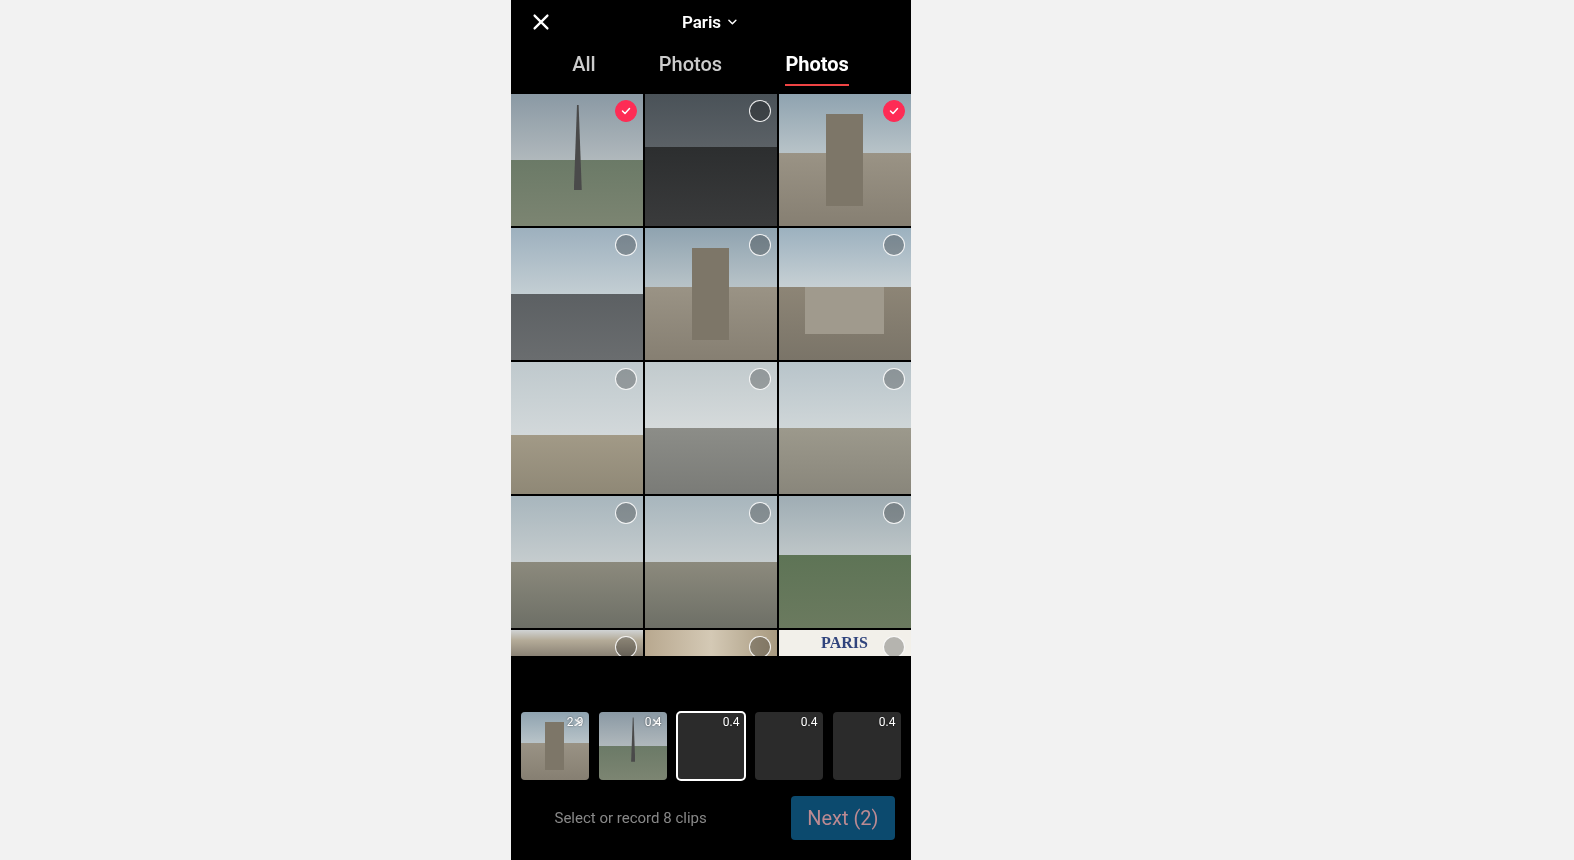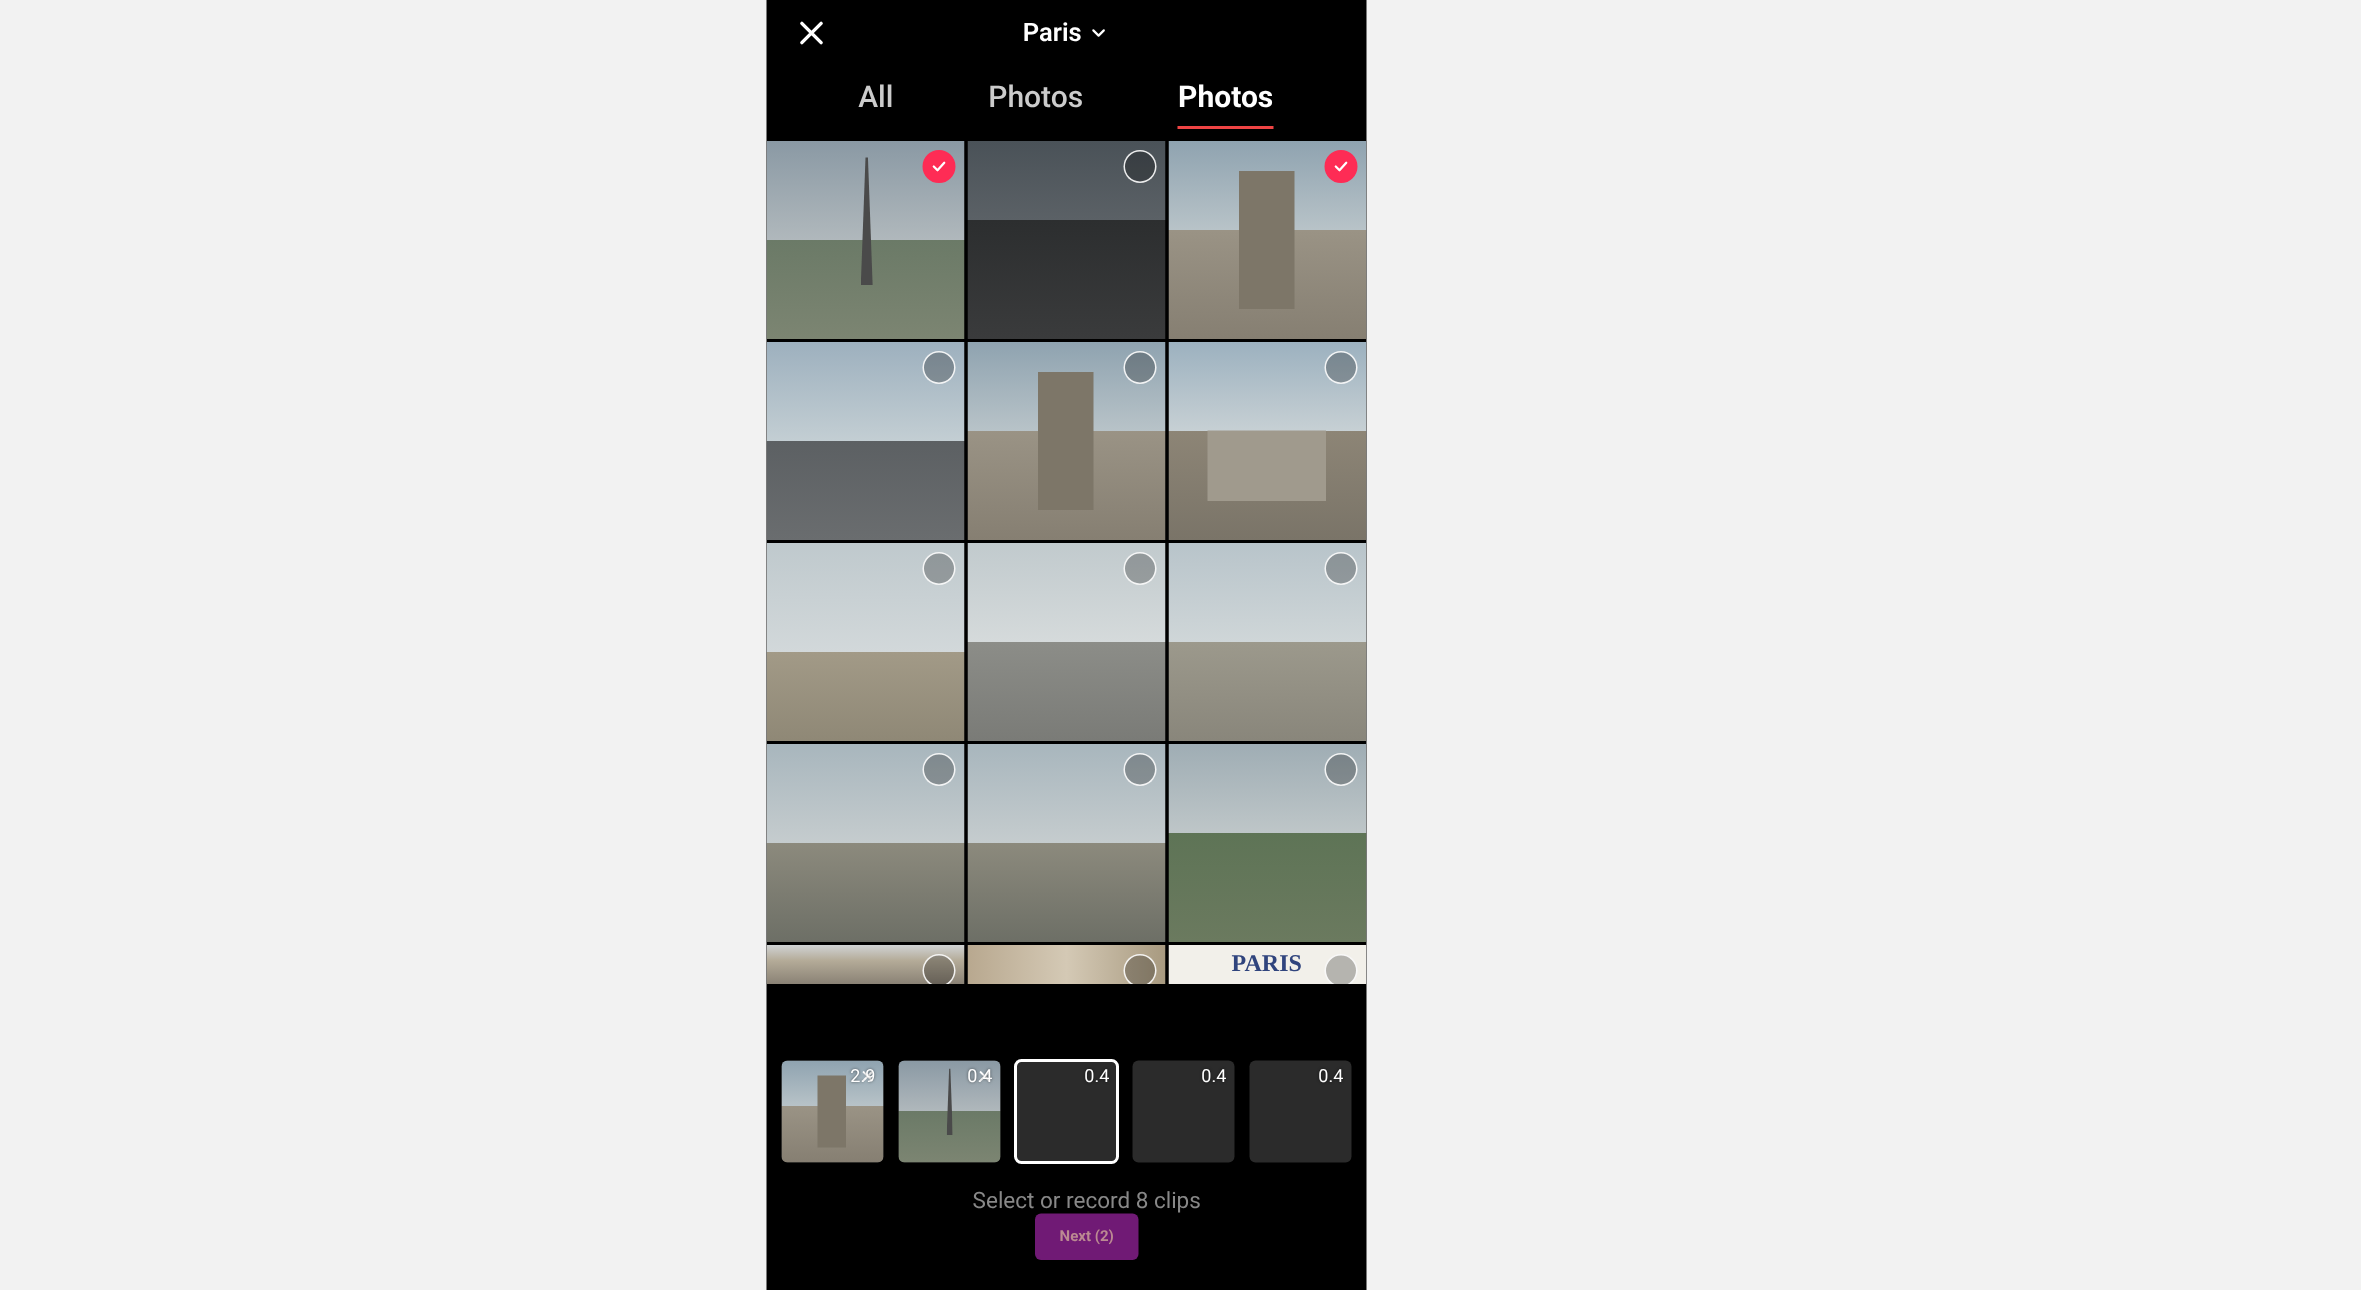--- a/index.html
+++ b/index.html
@@ -150,31 +150,30 @@
     justify-content: center;
     color: rgba(255,255,255,0.85);
     z-index: 2;
   }
   .slot .remove svg { width: 11px; height: 11px; }
   .bottom {
     display: flex;
     align-items: center;
     justify-content: space-between;
     padding: 8px 16px 20px 44px;
-    flex-direction: column;
   }
   .hint {
     color: #888;
     font-size: 15px;
   }
   .next-btn {
-    background: #701a75;
+    background: #0c4a6e;
     color: #bb8a92;
-    font-size: 10px;
-    font-weight: 700;
+    font-size: 20px;
+    font-weight: 400;
     padding: 10px 16px;
     border-radius: 4px;
     cursor: pointer;
   }
   .eiffel { background: linear-gradient(#8a99a4, #b0b8bc 50%, #6b7a67 50%, #7c8572); position: relative; }
   .eiffel::after { content:""; position:absolute; left:48%; top:8%; width:6%; height:65%; background:#4a4a4a; clip-path: polygon(40% 0, 60% 0, 100% 100%, 0 100%); }
   .street { background: linear-gradient(#4a5258, #5b6166 40%, #2c2e2f 40%, #3a3b3c); }
   .monument { background: linear-gradient(#8fa3b0, #b8c3c8 45%, #9a9385 45%, #867f72); position:relative; }
   .monument::after { content:""; position:absolute; left:36%; top:15%; width:28%; height:70%; background:#7d7668; }
   .plaza { background: linear-gradient(#9db0be, #c3ced3 50%, #5c6063 50%, #6a6d6f); }

